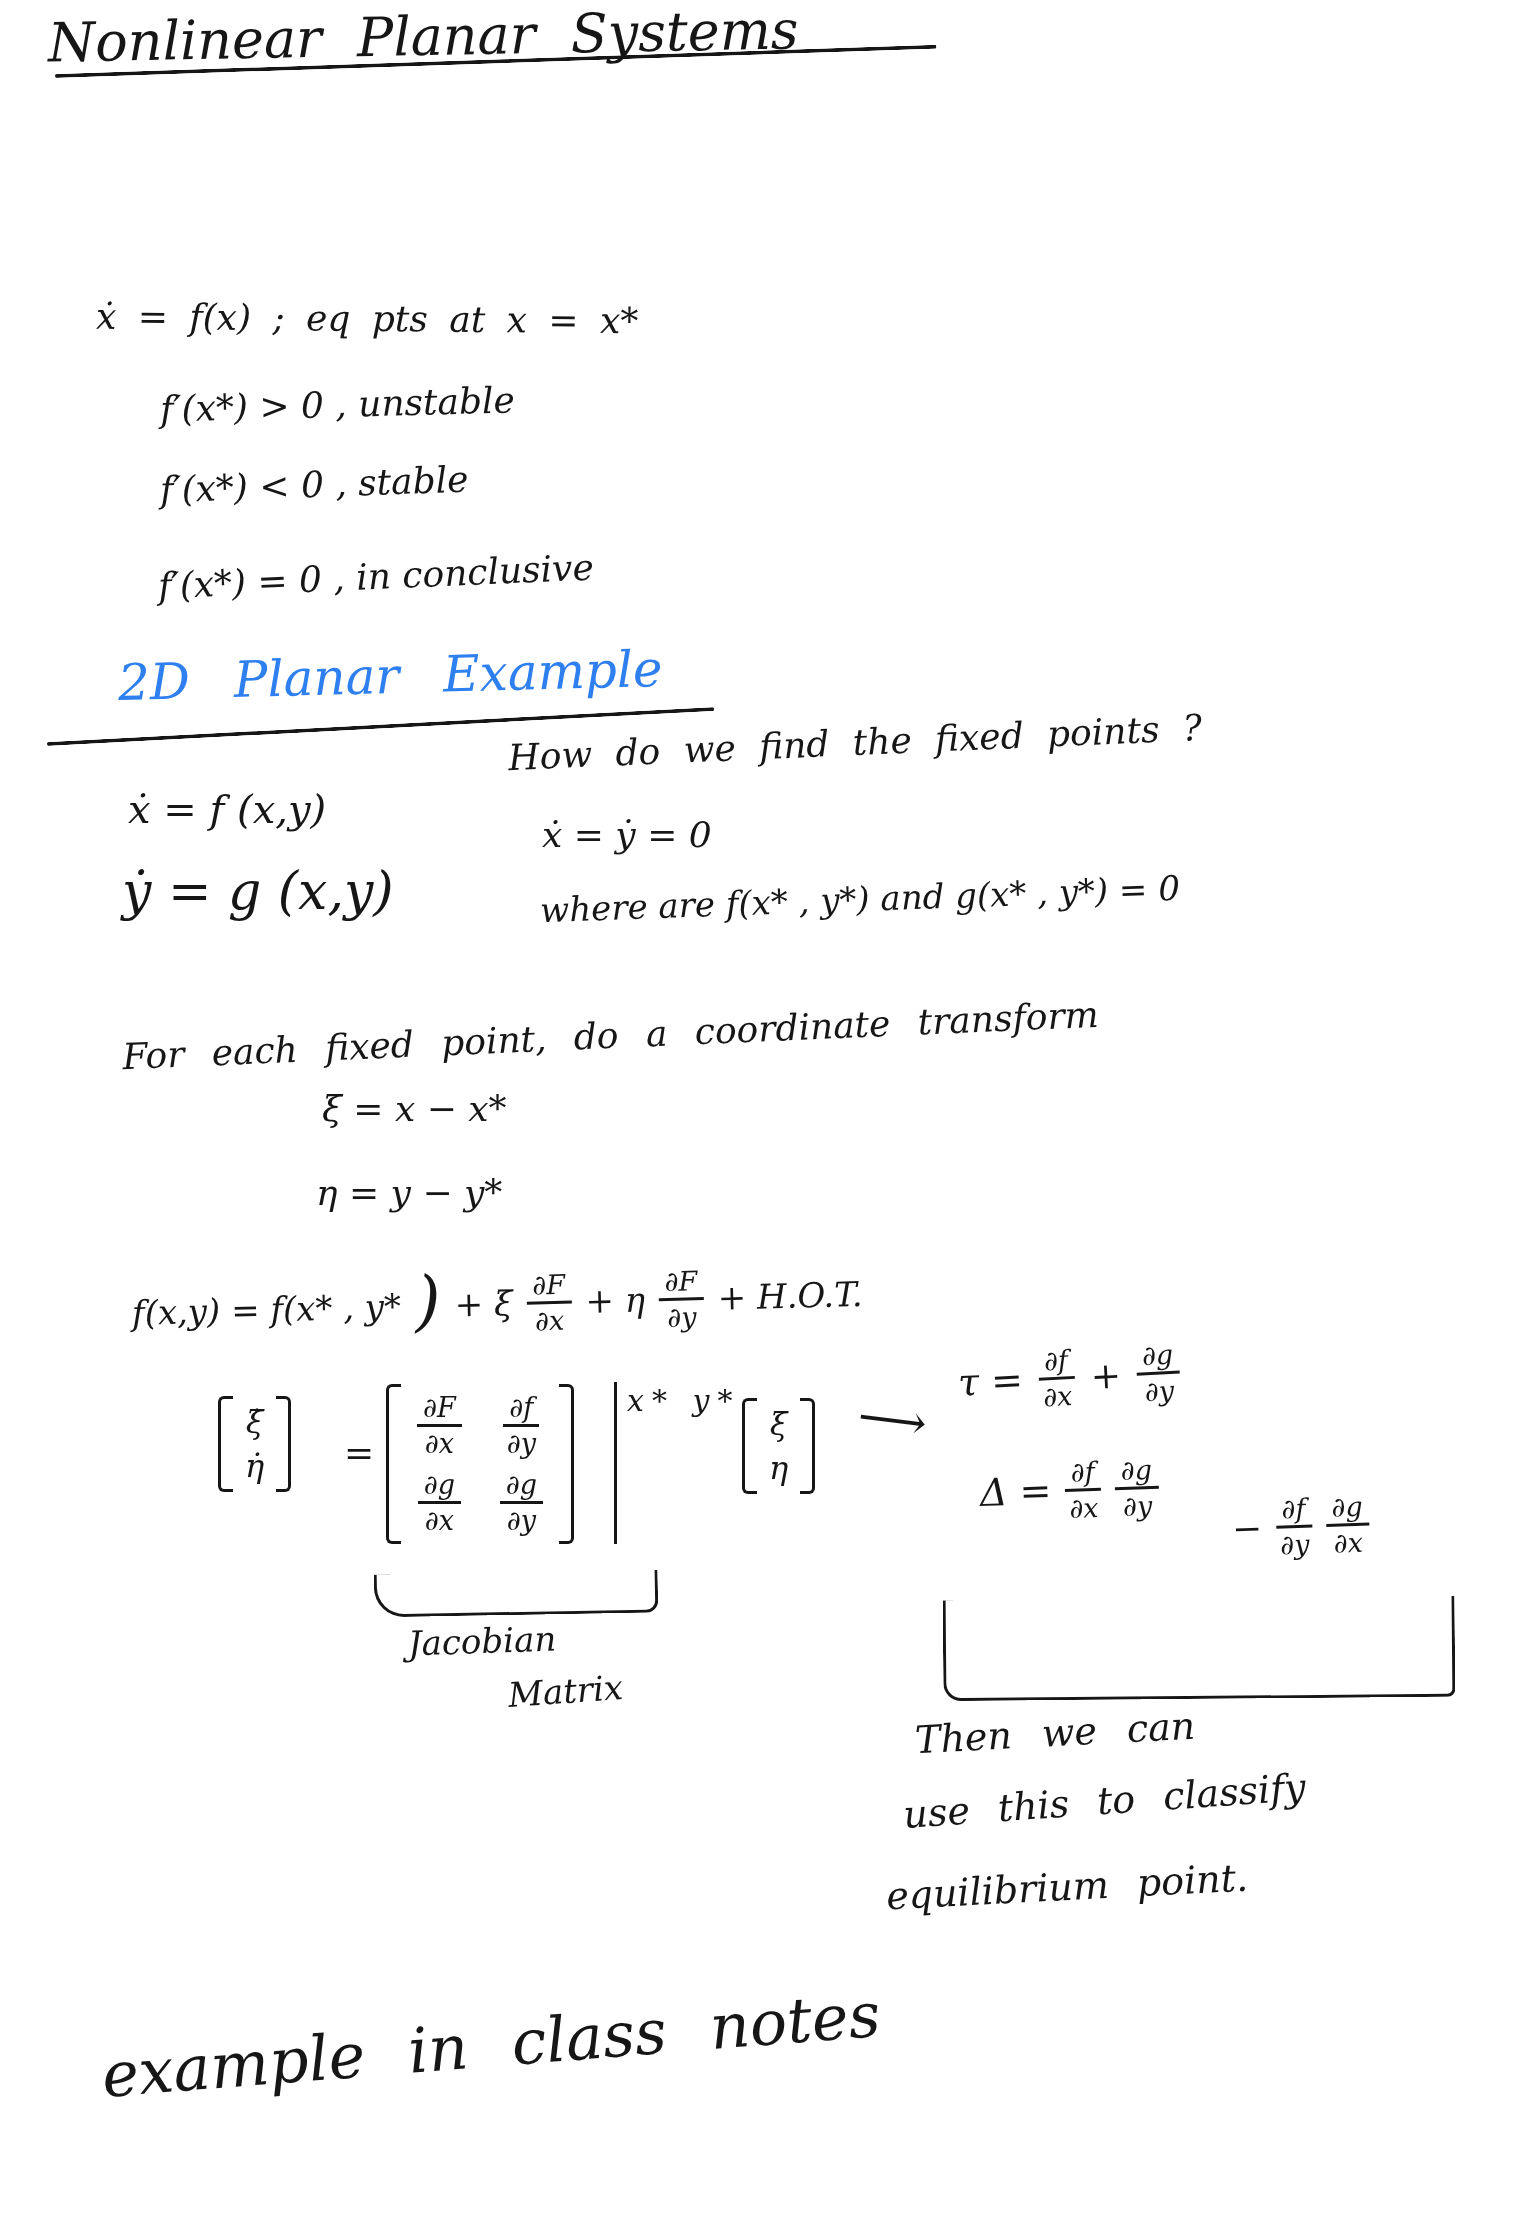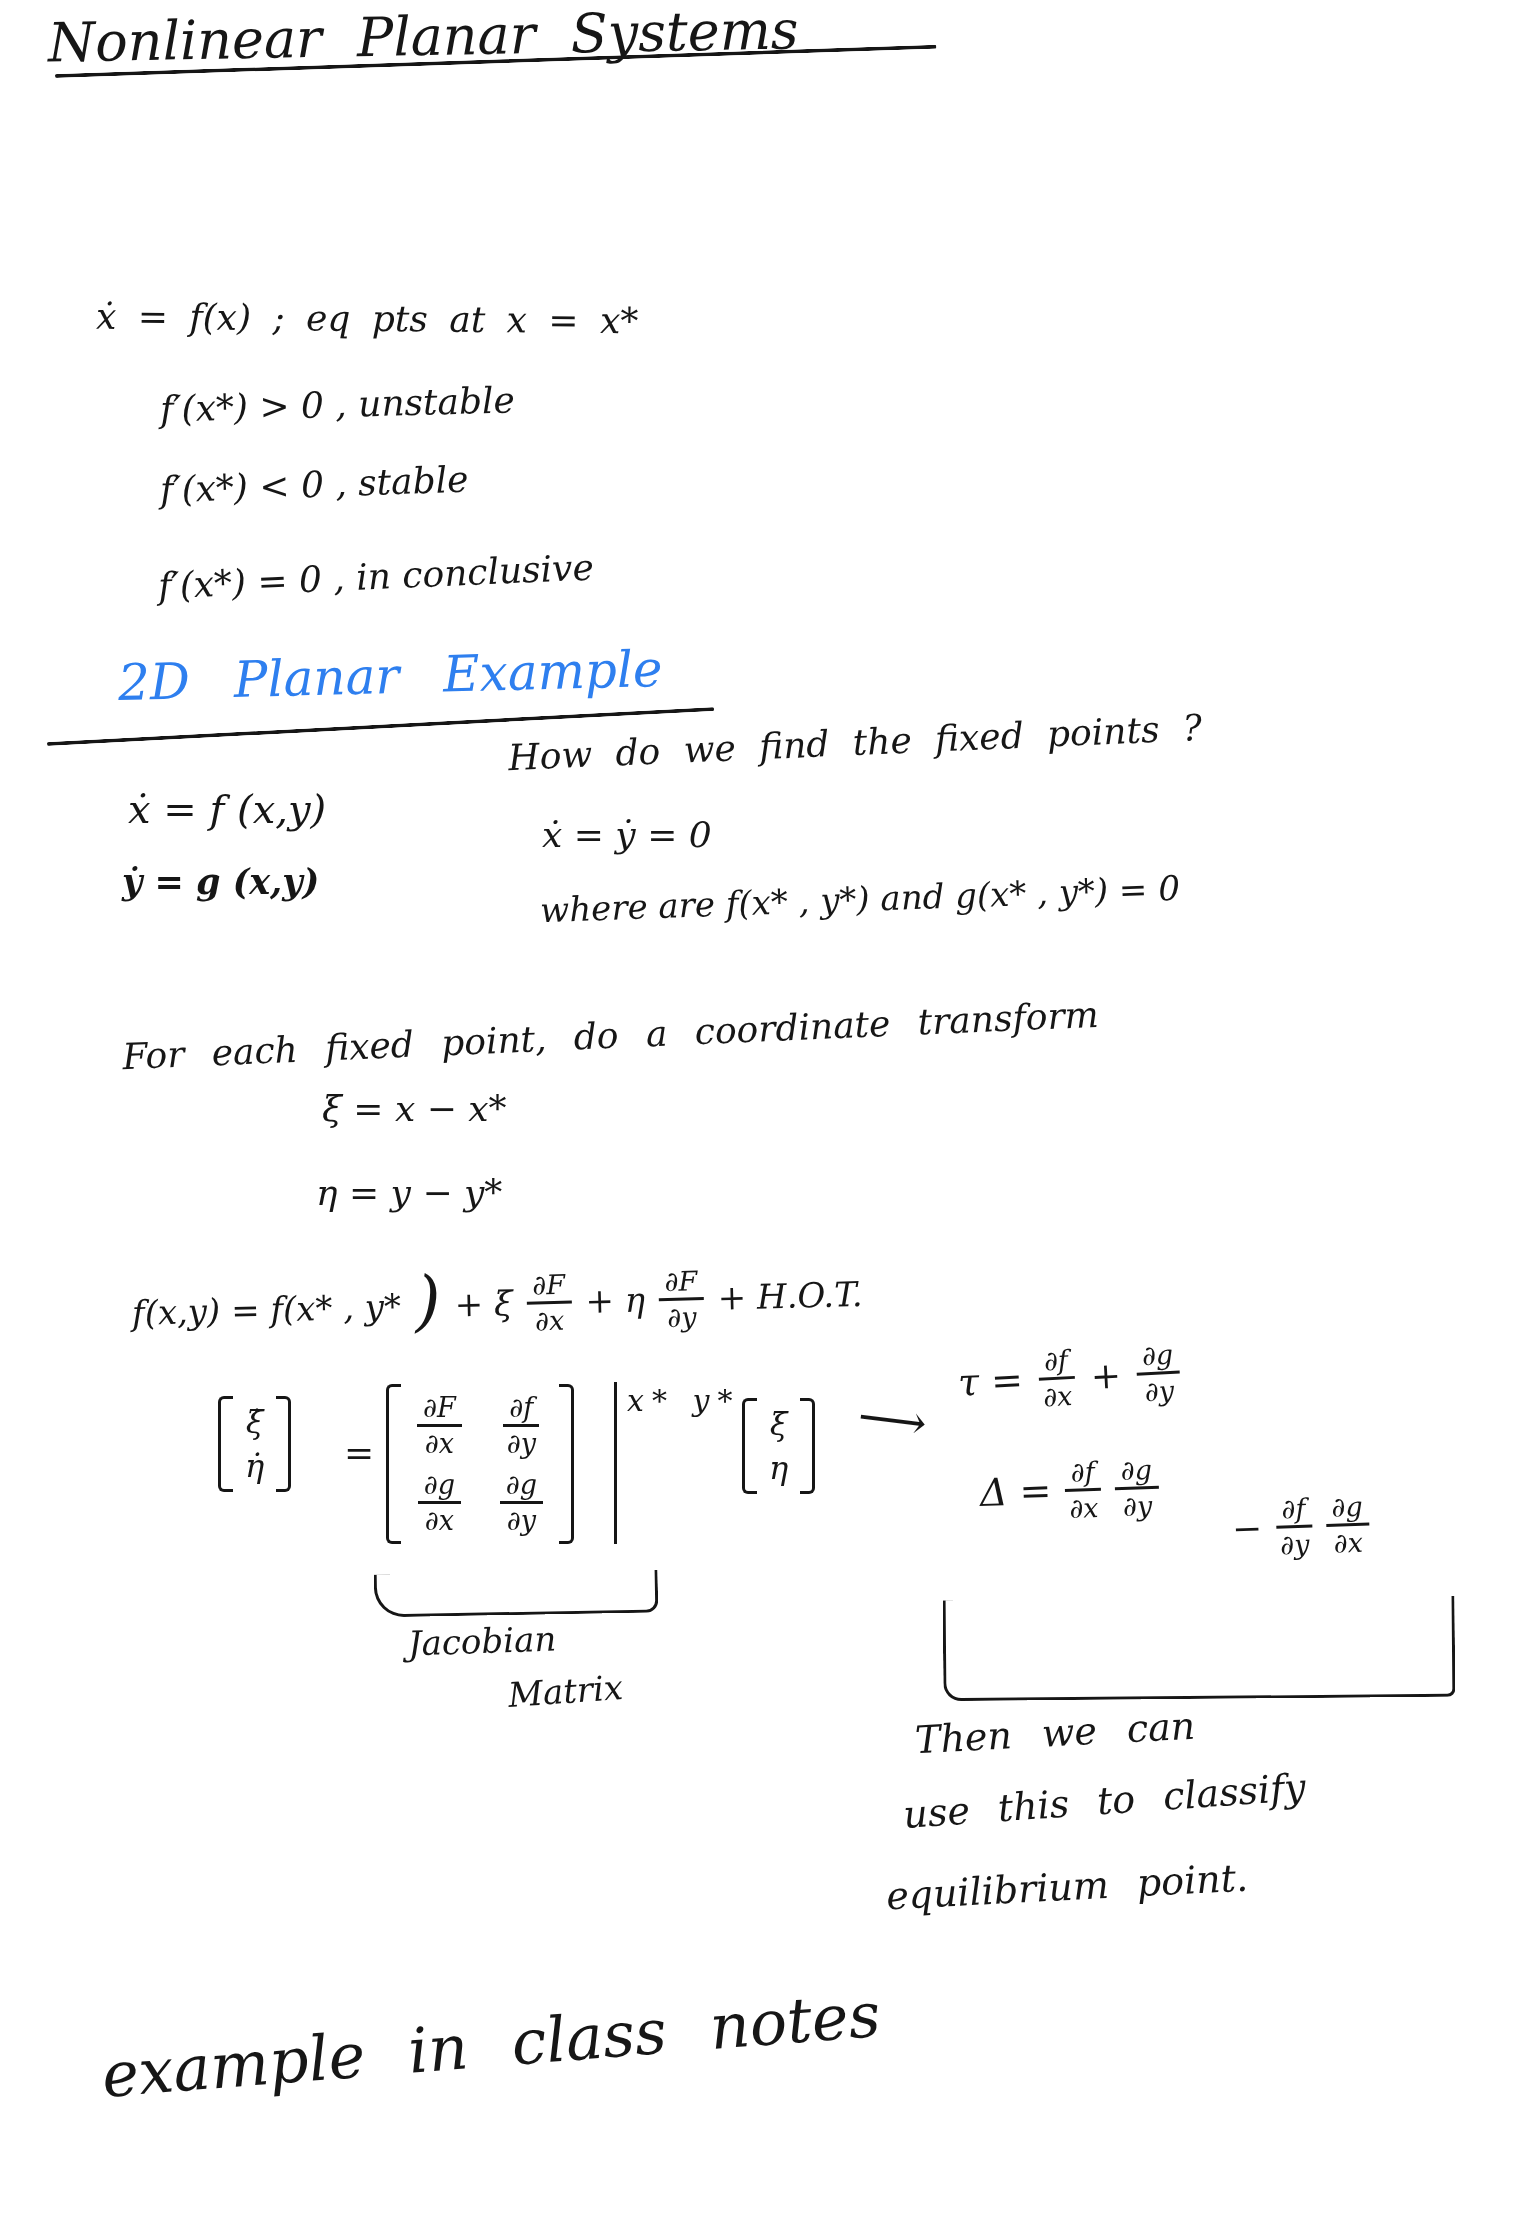--- a/index.html
+++ b/index.html
@@ -43,21 +43,21 @@
 
   <div class="item" style="left:96px;top:298px;font-size:36px;word-spacing:10px;transform:rotate(0.5deg);">ẋ = f(x) ;  eq pts at    x = x*</div>
   <div class="item" style="left:160px;top:384px;font-size:36px;transform:rotate(-1.5deg);">f′(x*) &gt; 0 ,   unstable</div>
   <div class="item" style="left:160px;top:464px;font-size:36px;transform:rotate(-2deg);">f′(x*) &lt; 0 ,   stable</div>
   <div class="item" style="left:158px;top:556px;font-size:36px;transform:rotate(-2.5deg);">f′(x*) = 0 ,   in conclusive</div>
 
   <div class="item blue" style="left:118px;top:648px;font-size:50px;word-spacing:28px;transform:rotate(-1.5deg);">2D Planar Example</div>
   <div class="stroke uline" style="left:47px;top:742px;width:668px;transform:rotate(-3deg);transform-origin:left center;"></div>
 
   <div class="item" style="left:128px;top:760px;font-size:40px;margin-top:26px;">ẋ = f (x,y)</div>
-  <div class="item" style="left:122px;top:862px;font-size:35px;font-weight:bold;">ẏ = g (x,y)</div>
+  <div class="item" style="left:122px;top:862px;font-size:52px;">ẏ = g (x,y)</div>
 
   <div class="item" style="left:508px;top:722px;font-size:36px;word-spacing:12px;transform:rotate(-2.5deg);">How do we find the fixed points ?</div>
   <div class="item" style="left:542px;top:814px;font-size:36px;">ẋ = ẏ = 0</div>
   <div class="item" style="left:540px;top:880px;font-size:34px;transform:rotate(-2deg);">where are f(x* , y*) and g(x* , y*) = 0</div>
 
   <div class="item" style="left:122px;top:1015px;font-size:36px;word-spacing:16px;transform:rotate(-2.5deg);">For each fixed point, do a coordinate transform</div>
   <div class="item" style="left:322px;top:1088px;font-size:36px;">ξ = x − x*</div>
   <div class="item" style="left:316px;top:1172px;font-size:36px;">η = y − y*</div>
 
   <div class="item row" style="left:132px;top:1282px;gap:14px;transform:rotate(-1.5deg);transform-origin:left center;">

